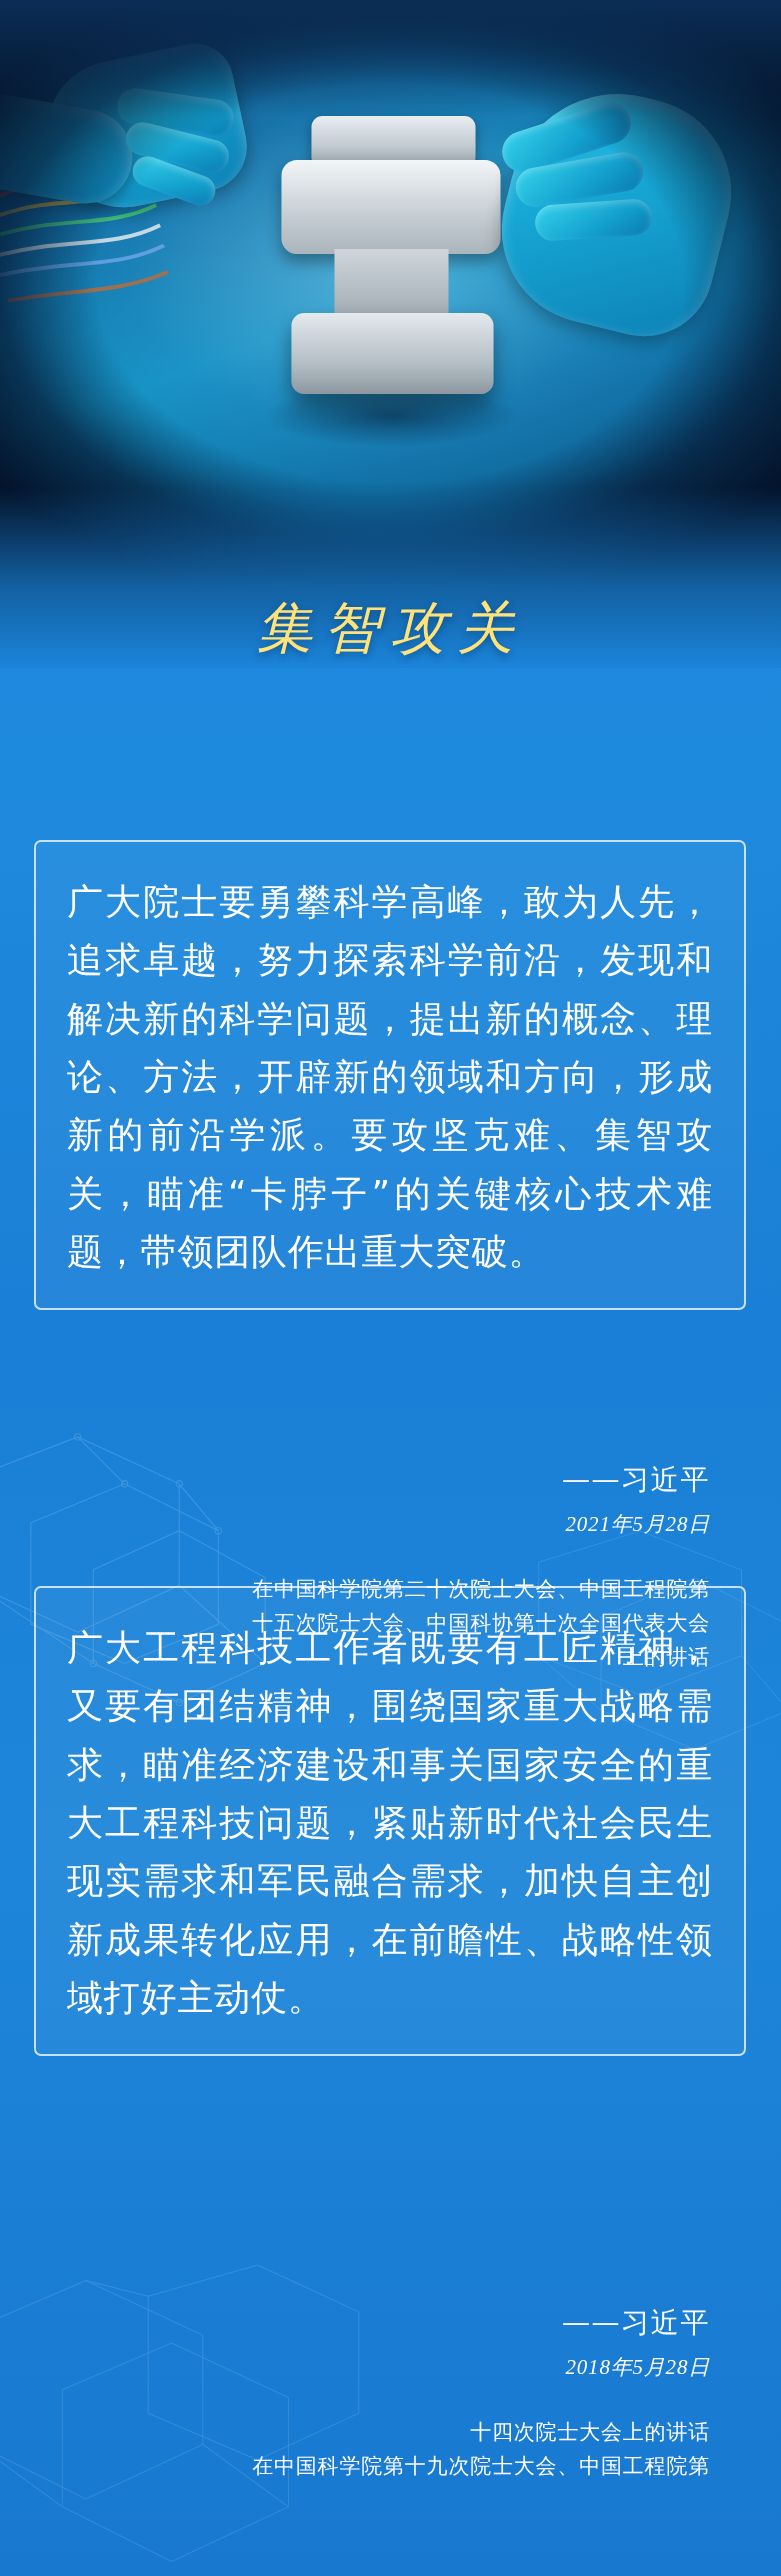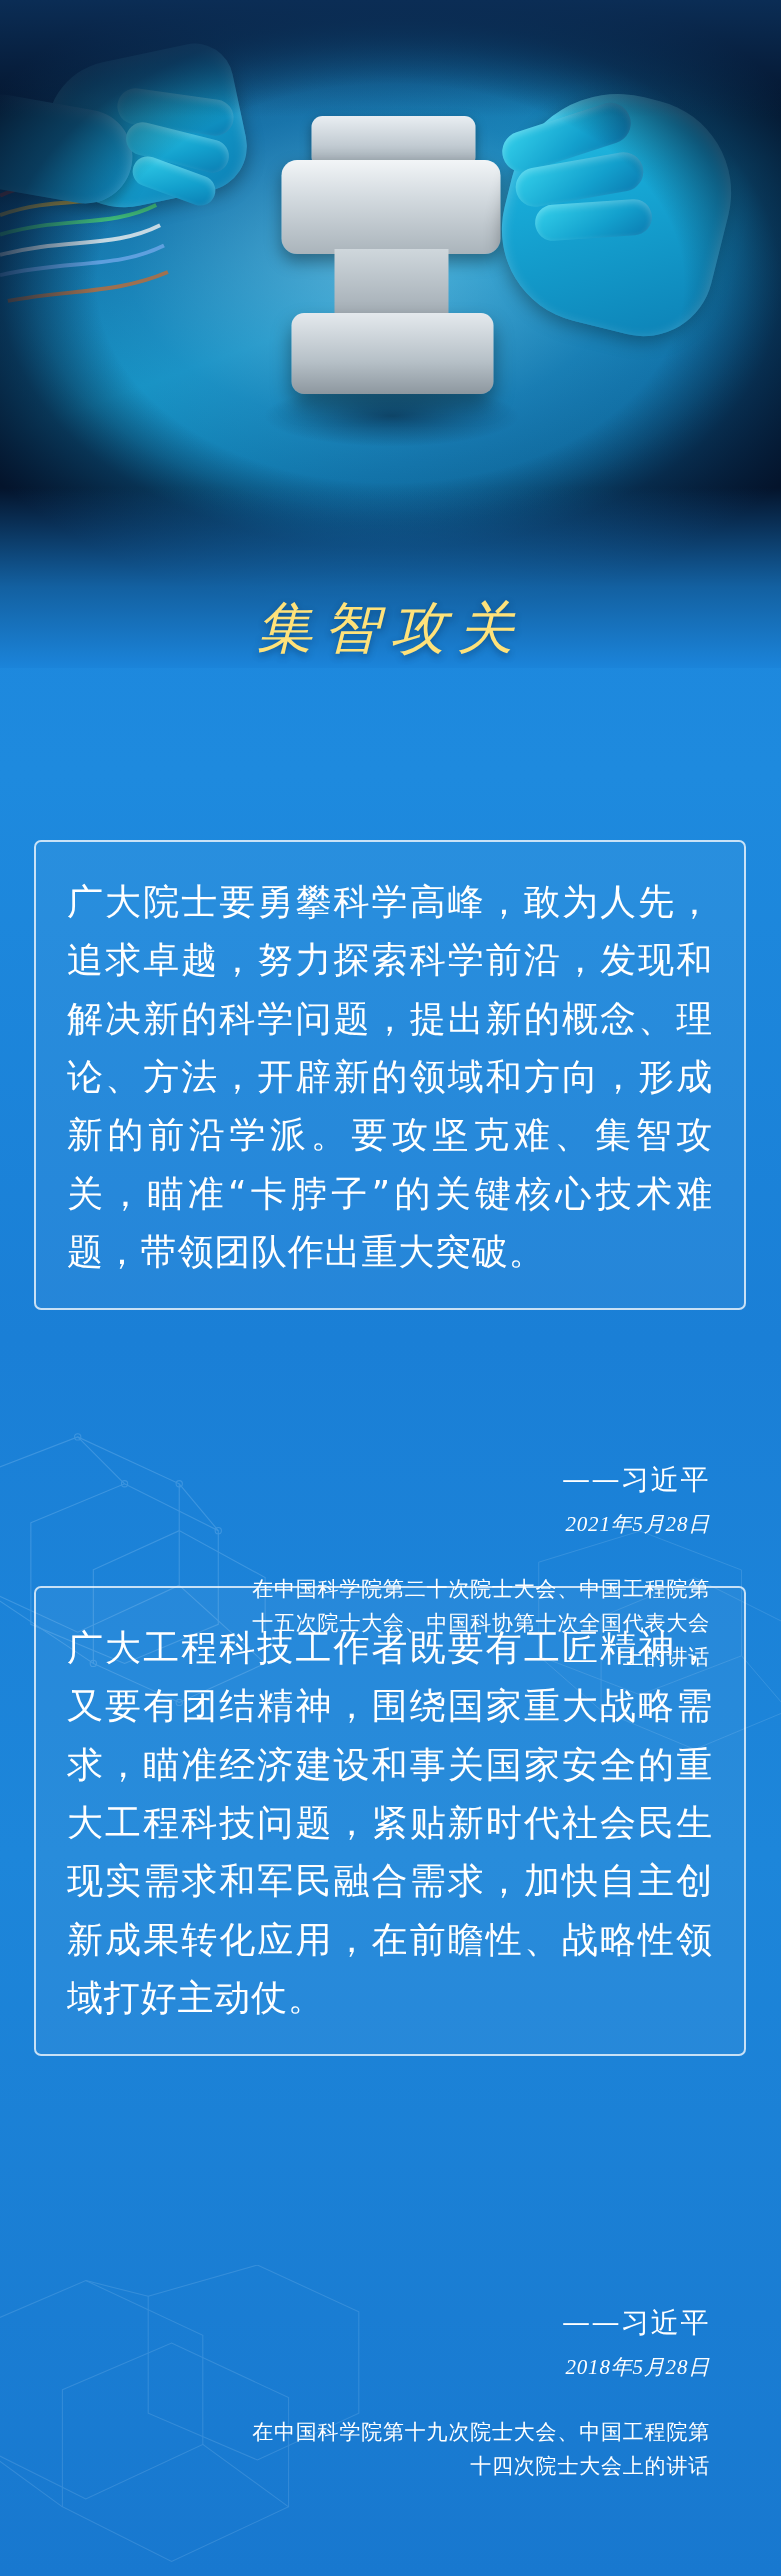--- a/index.html
+++ b/index.html
@@ -328,19 +328,19 @@
   </div>
 
   <div class="card" id="card2">
     <p class="quote-text">广大工程科技工作者既要有工匠精神，又要有团结精神，围绕国家重大战略需求，瞄准经济建设和事关国家安全的重大工程科技问题，紧贴新时代社会民生现实需求和军民融合需求，加快自主创新成果转化应用，在前瞻性、战略性领域打好主动仗。</p>
   </div>
 
   <div class="attrib-block" id="attrib2">
     <div class="attrib-name">——习近平</div>
     <div class="attrib-date">2018年5月28日</div>
     <div class="attrib-source">
+      <span>十四次院士大会上的讲话</span>
       <span>在中国科学院第十九次院士大会、中国工程院第</span>
-      <span>十四次院士大会上的讲话</span>
     </div>
   </div>
 
 </div>
 
 
 </body></html>

